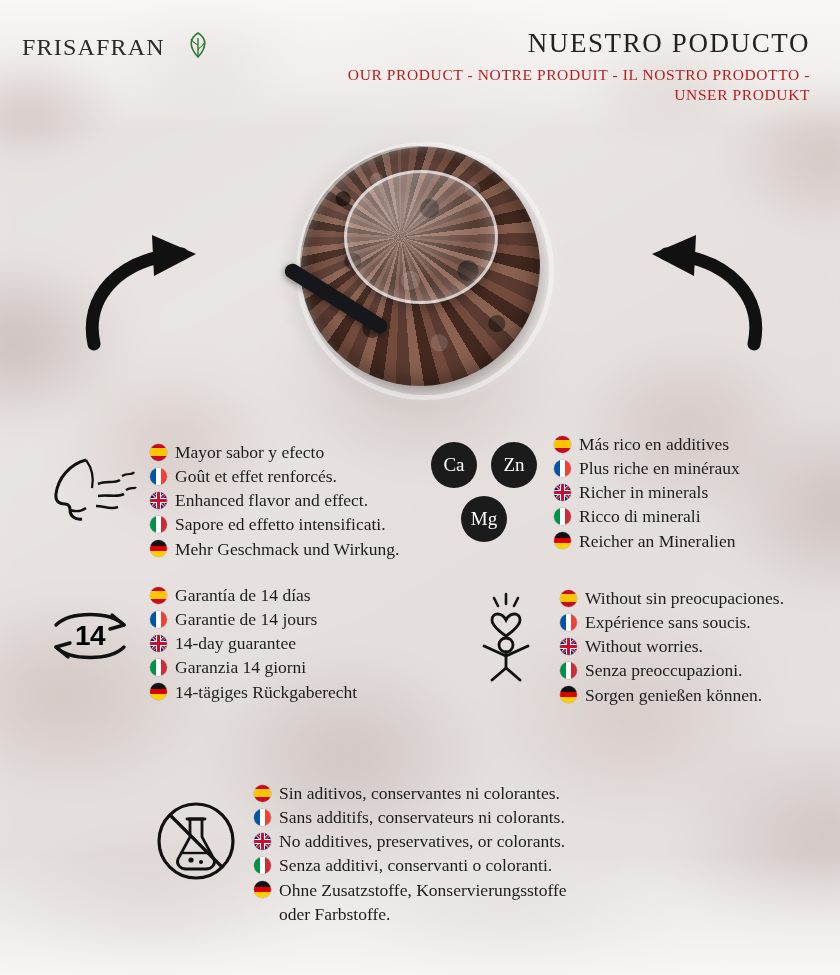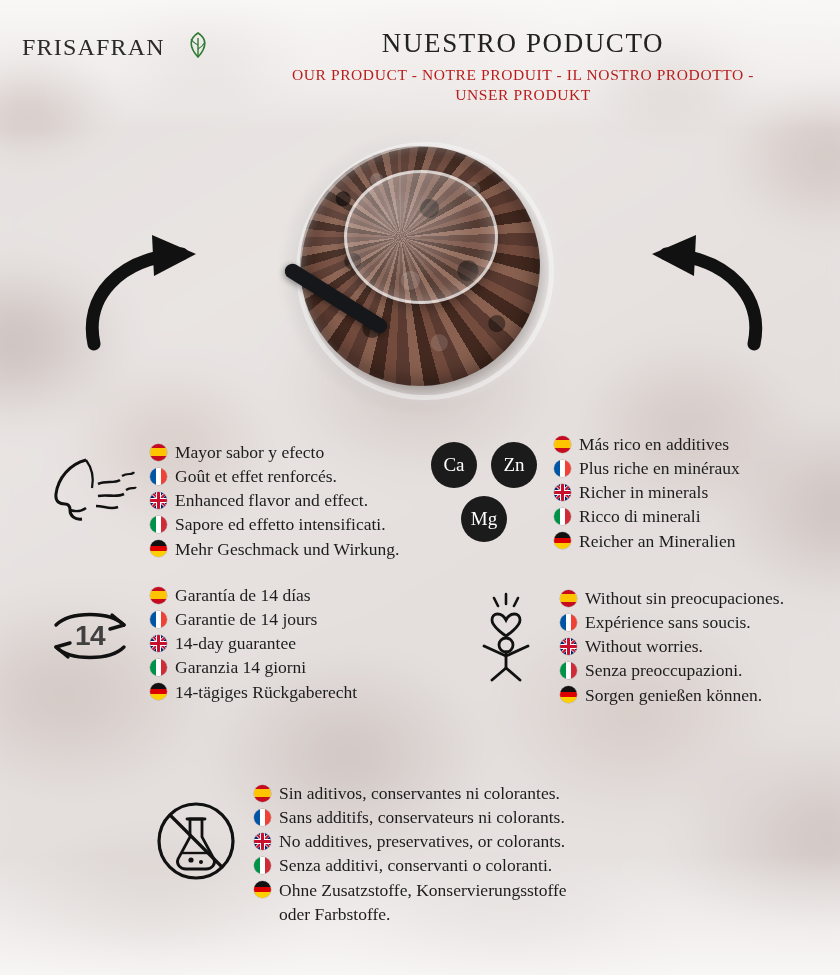--- a/index.html
+++ b/index.html
@@ -76,21 +76,21 @@
     letter-spacing: 1.2px;
     color: #2b2b2b;
   }
   .logo-mark { display: block; }
 
   .header {
     position: absolute;
     left: 236px;
     right: 30px;
     top: 28px;
-    text-align: center;
+    text-align: right;
   }
   .title {
     font-family: "Liberation Serif", serif;
     font-size: 27px;
     letter-spacing: 1.6px;
     color: #222;
     margin: 0 0 6px 0;
     font-weight: normal;
   }
   .subtitle {
@@ -265,21 +265,21 @@
   
   .icon14 {
     position: relative;
     width: 92px; height: 66px;
     display: flex; align-items: center; justify-content: center;
   }
   .icon14 .num {
     font-family: "Liberation Sans", sans-serif;
     font-weight: bold;
     font-size: 28px;
-    color: #404040;
+    color: #000000;
     letter-spacing: -0.5px;
   }
 
   
   #feat-flavor   { left: 44px;  top: 440px; }
   #feat-minerals { left: 424px; top: 432px; }
   #feat-guarantee{ left: 38px;  top: 583px; }
   #feat-worries  { left: 460px; top: 586px; }
   #feat-additives{ left: 148px; top: 742px; margin-top: 39px; }
 

